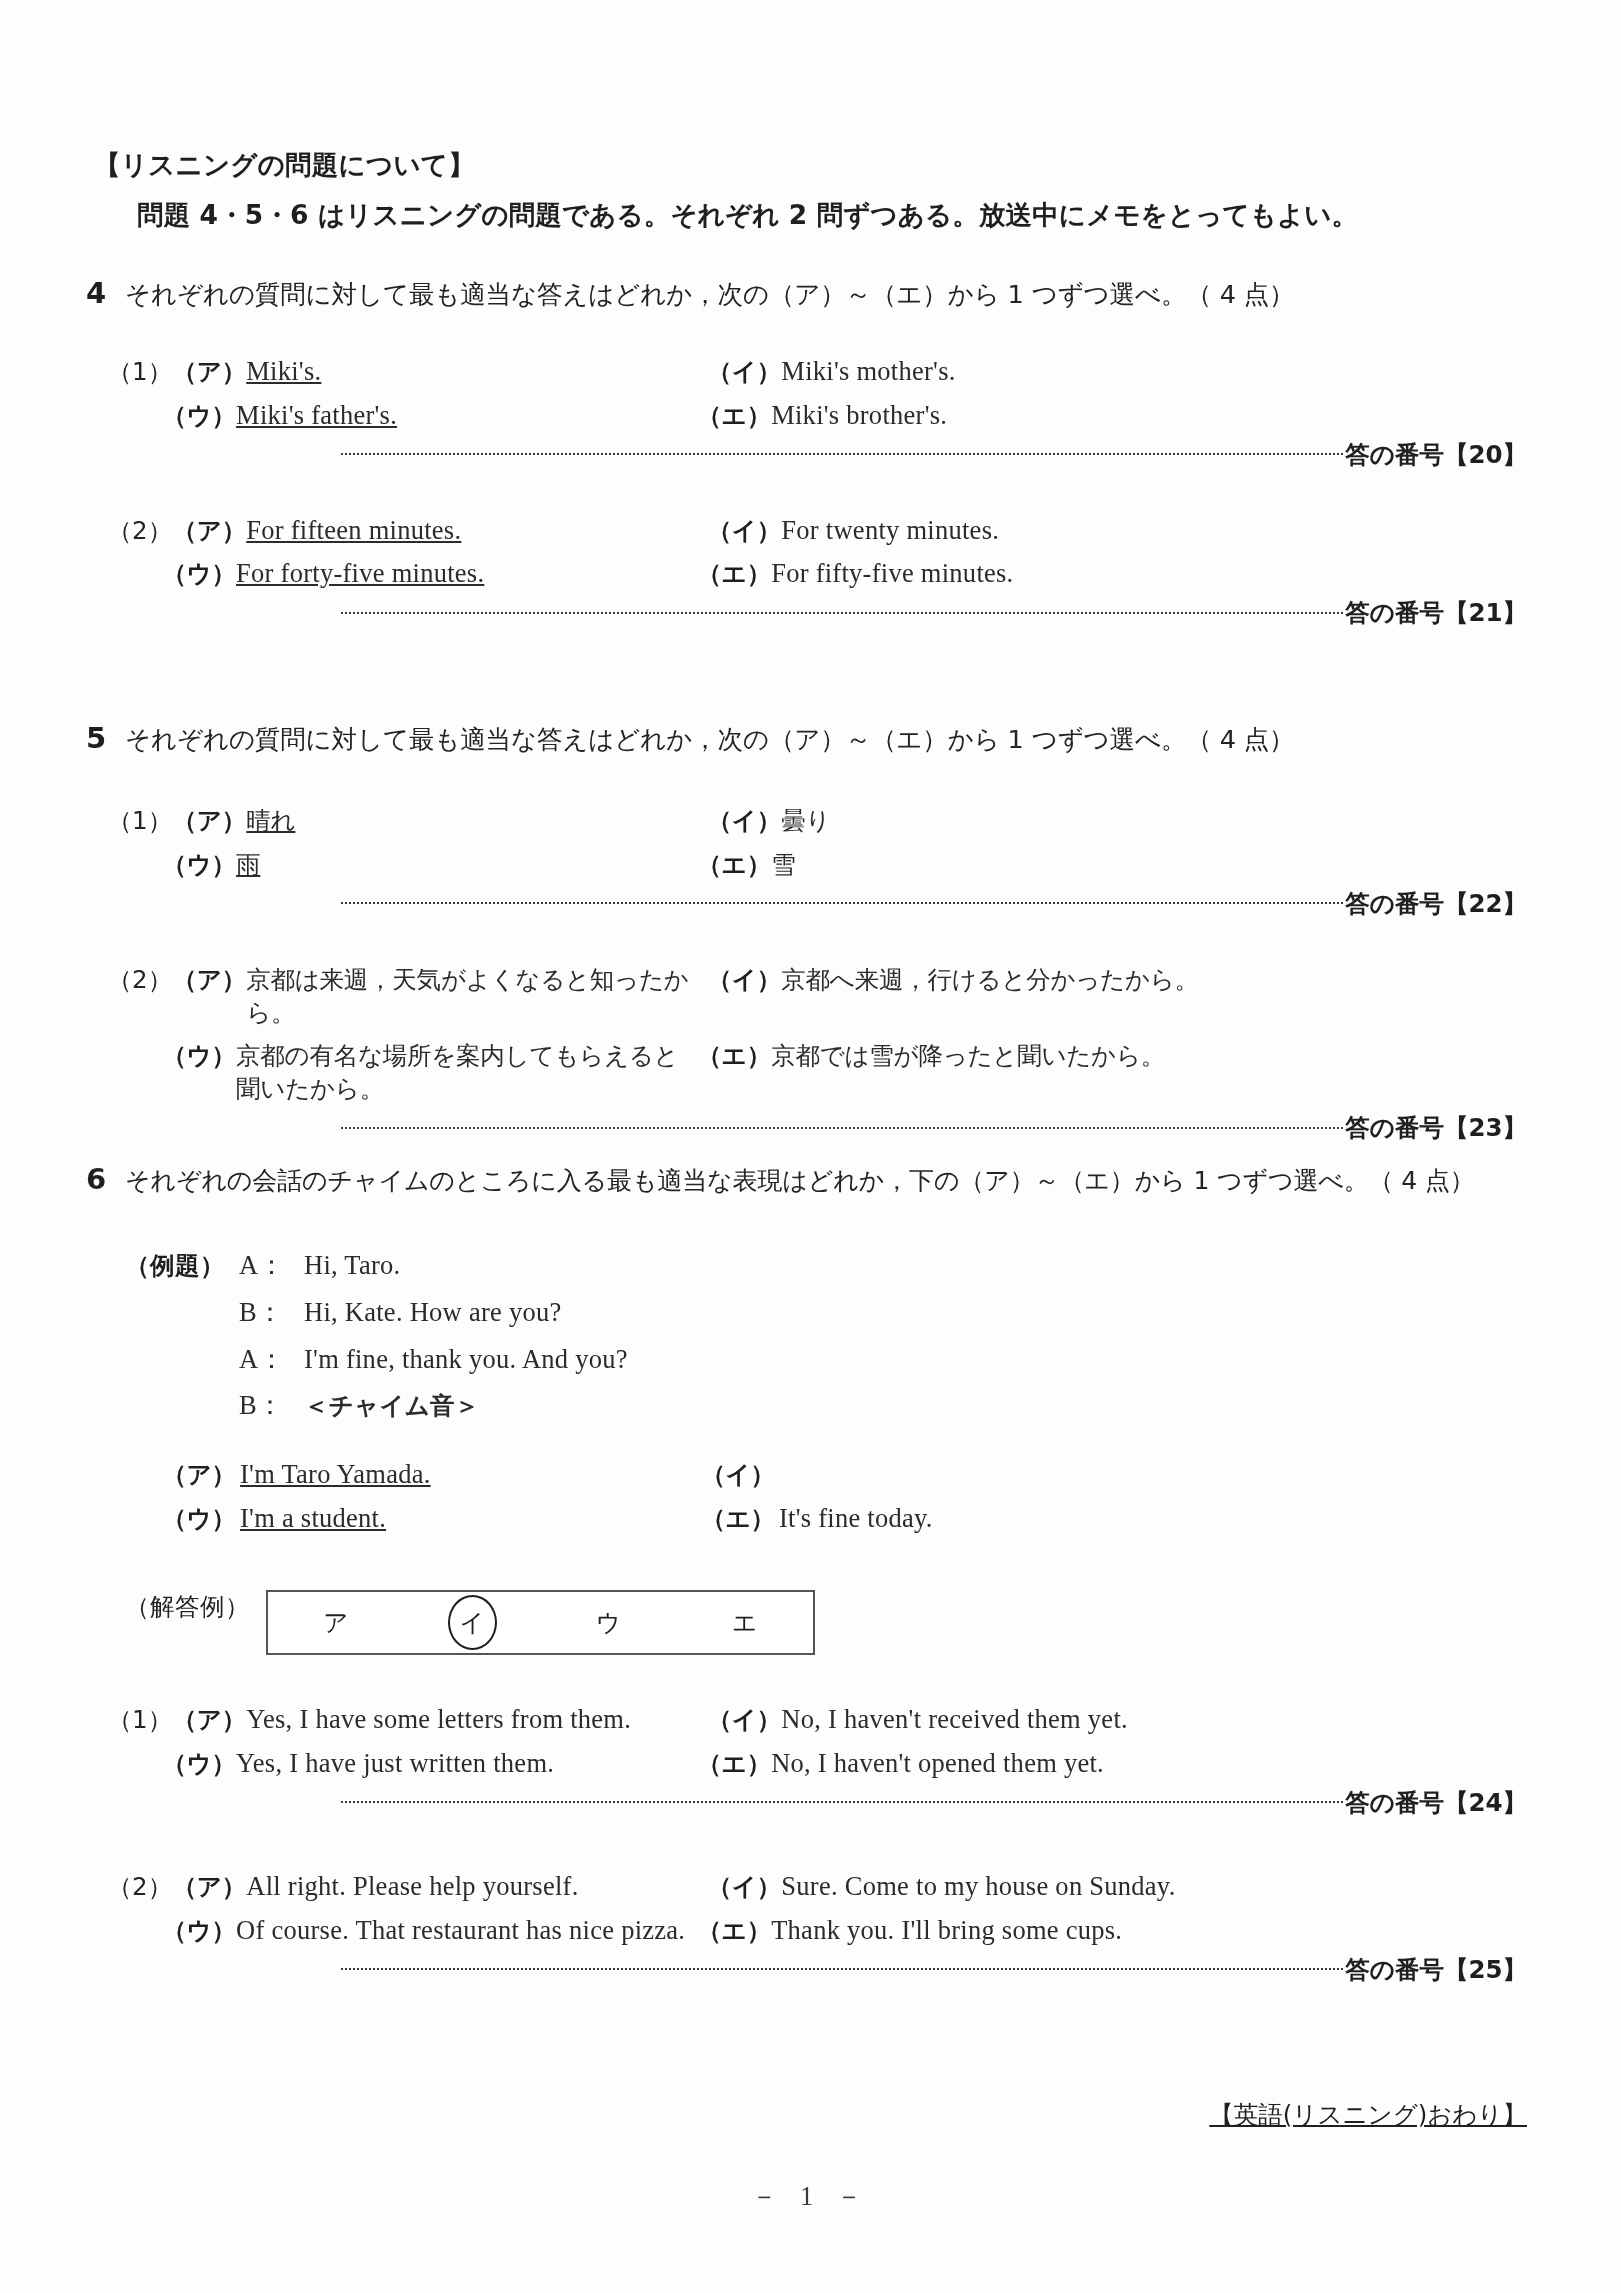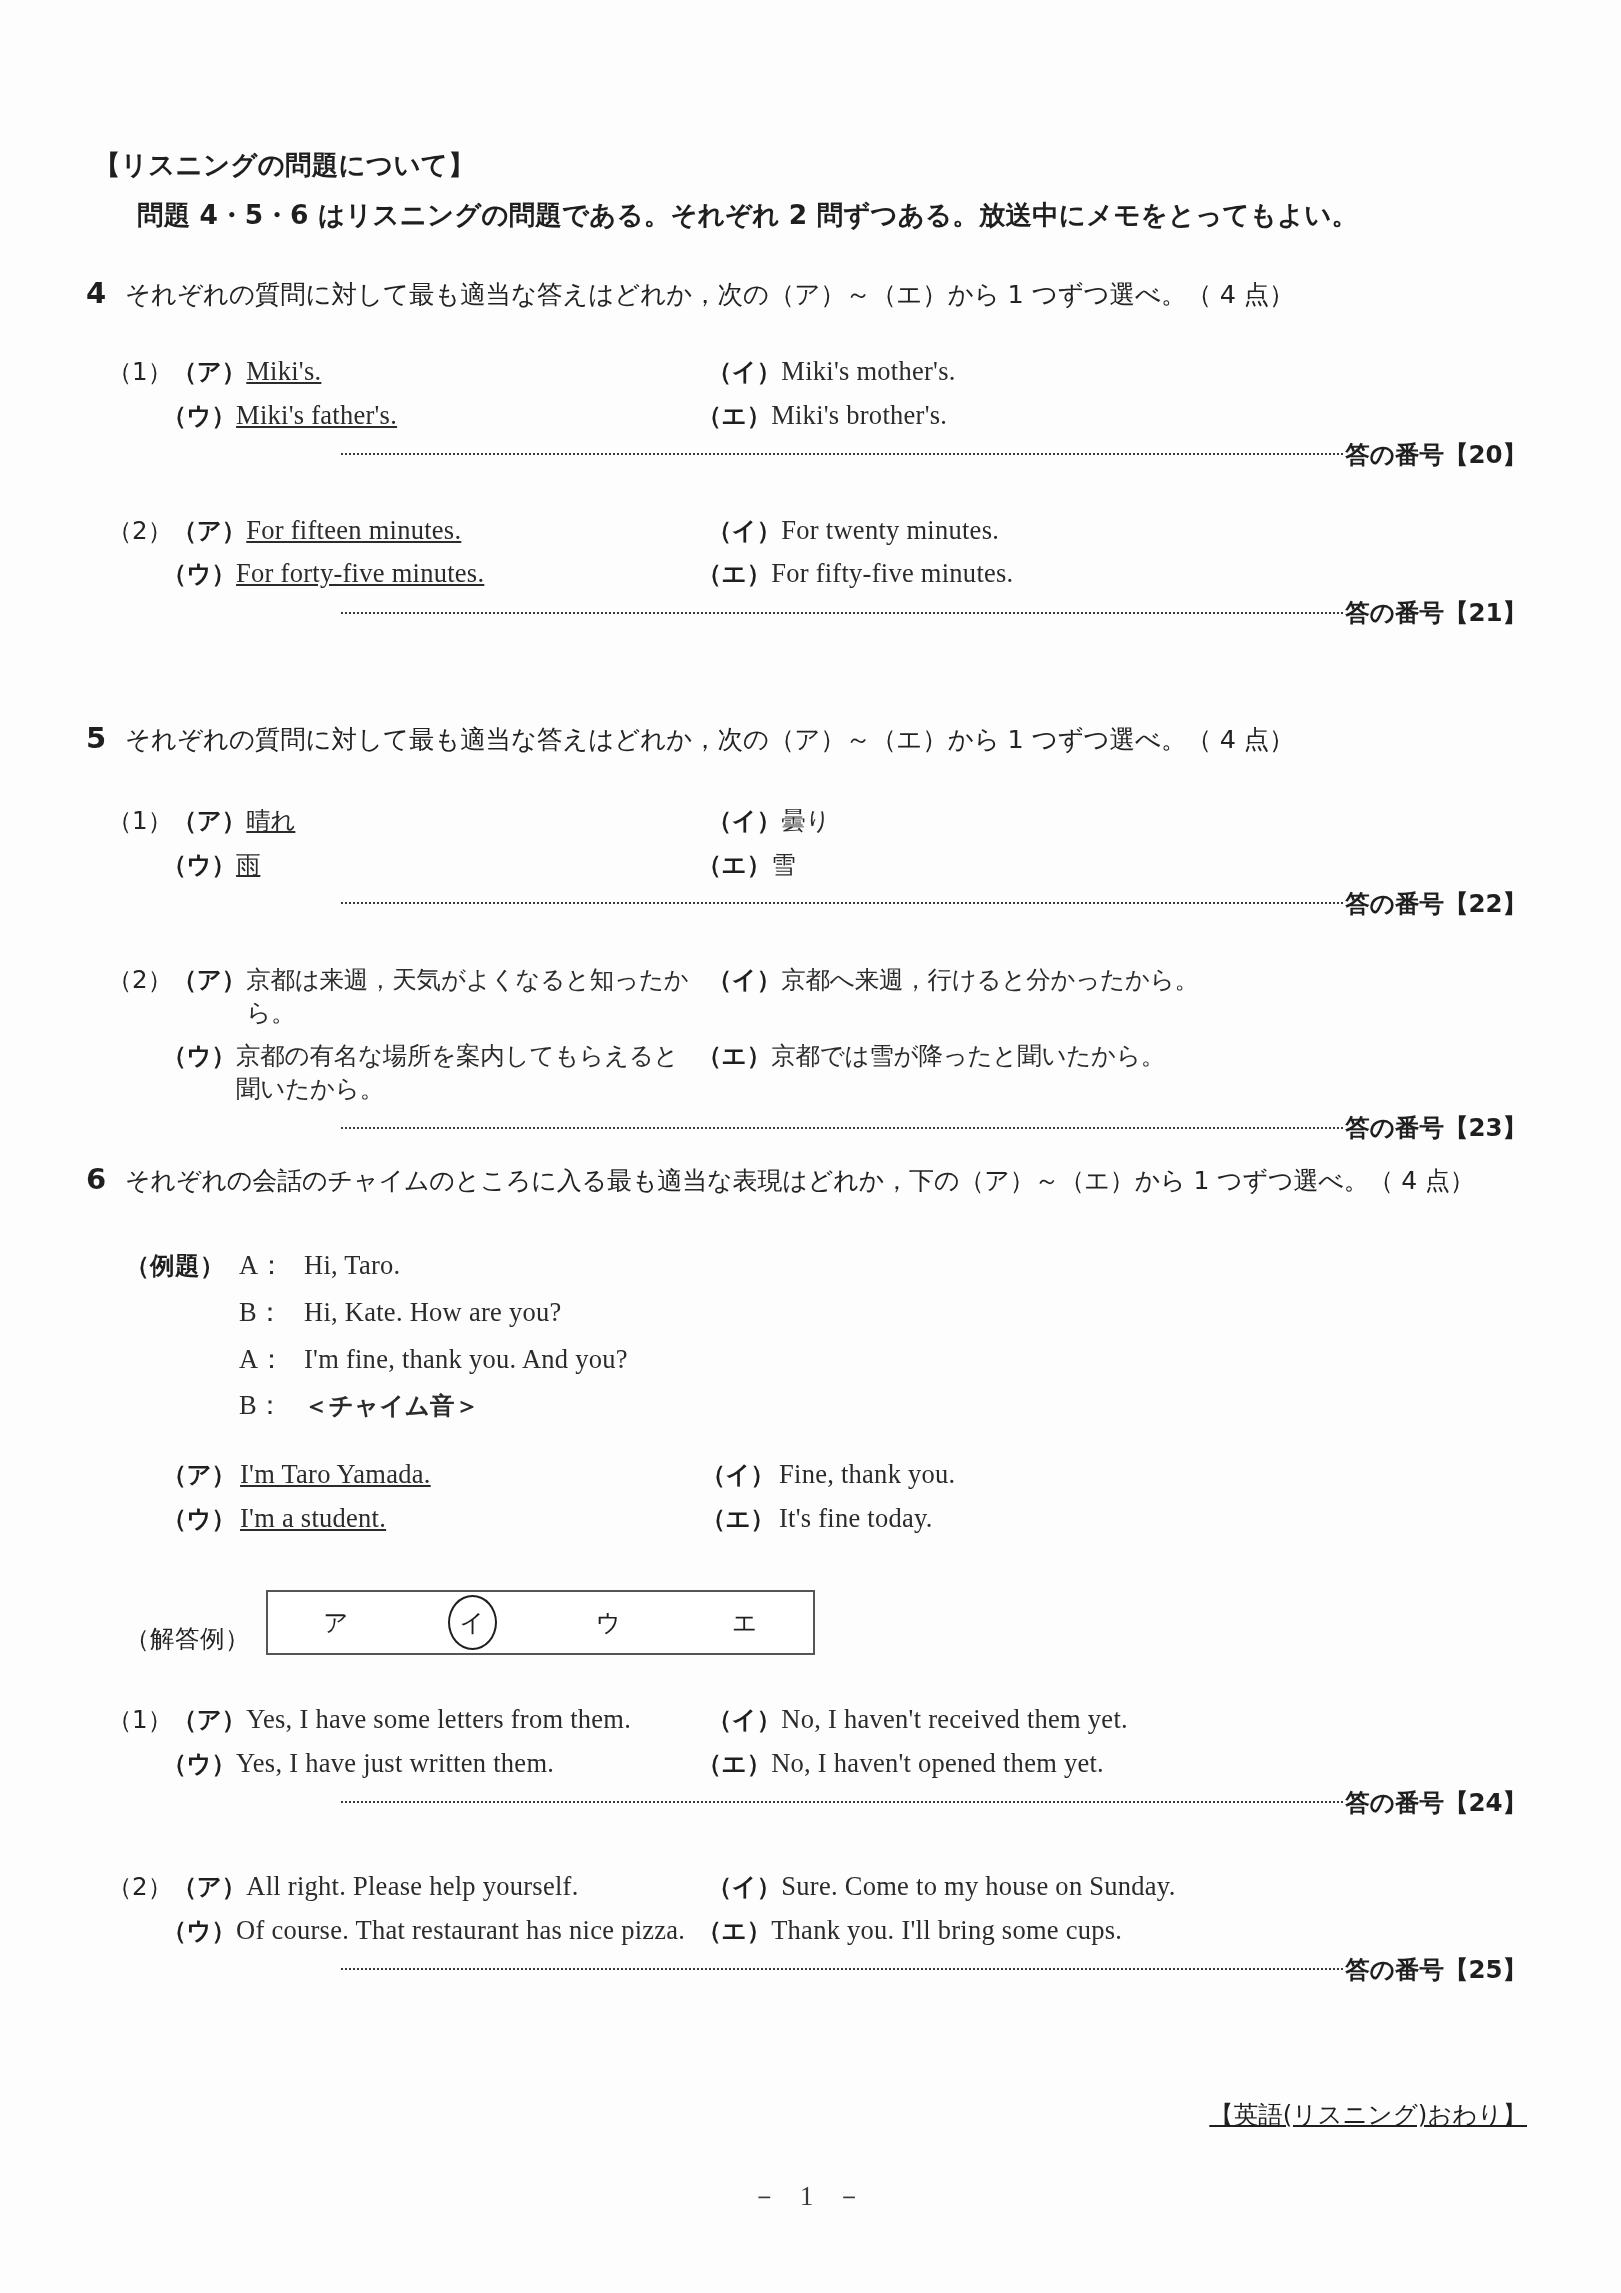--- a/index.html
+++ b/index.html
@@ -177,21 +177,21 @@
     font-family: Liberation Mono, monospace;
     font-weight: bold;
     font-size: 24.5px;
   }
 
   
   .ansexample {
     position: absolute;
     left: 125px;
     display: flex;
-    align-items: flex-end;
+    align-items: flex-start;
   }
   .ansexample .aelabel {
     font-family: "DejaVu Sans", "Liberation Sans", sans-serif;
     font-size: 24.5px;
     color: #232323;
     margin-right: 15.7px;
   }
   .aebox {
     width: 545px;
     height: 61px;
@@ -380,21 +380,20 @@
       <div class="extext chime">＜チャイム音＞</div>
     </div>
   </div>
 
   <div class="qsection" style="top:1458px;">
     <div class="optrow">
       <div class="idxcell"></div>
       <div class="markcell" style="flex:0 0 78px;">（ア）</div>
       <div class="optA opttext">I'm Taro Yamada.</div>
       <div class="markcell" style="flex:0 0 78px;">（イ）</div>
-      <div class="optB opttext">Fine, thank you.</div>
     </div>
     <div class="optrow row2">
       <div class="idxcell"></div>
       <div class="markcell" style="flex:0 0 78px;">（ウ）</div>
       <div class="optA opttext">I'm a student.</div>
       <div class="markcell" style="flex:0 0 78px;">（エ）</div>
       <div class="optB opttext">It's fine today.</div>
     </div>
   </div>
 

